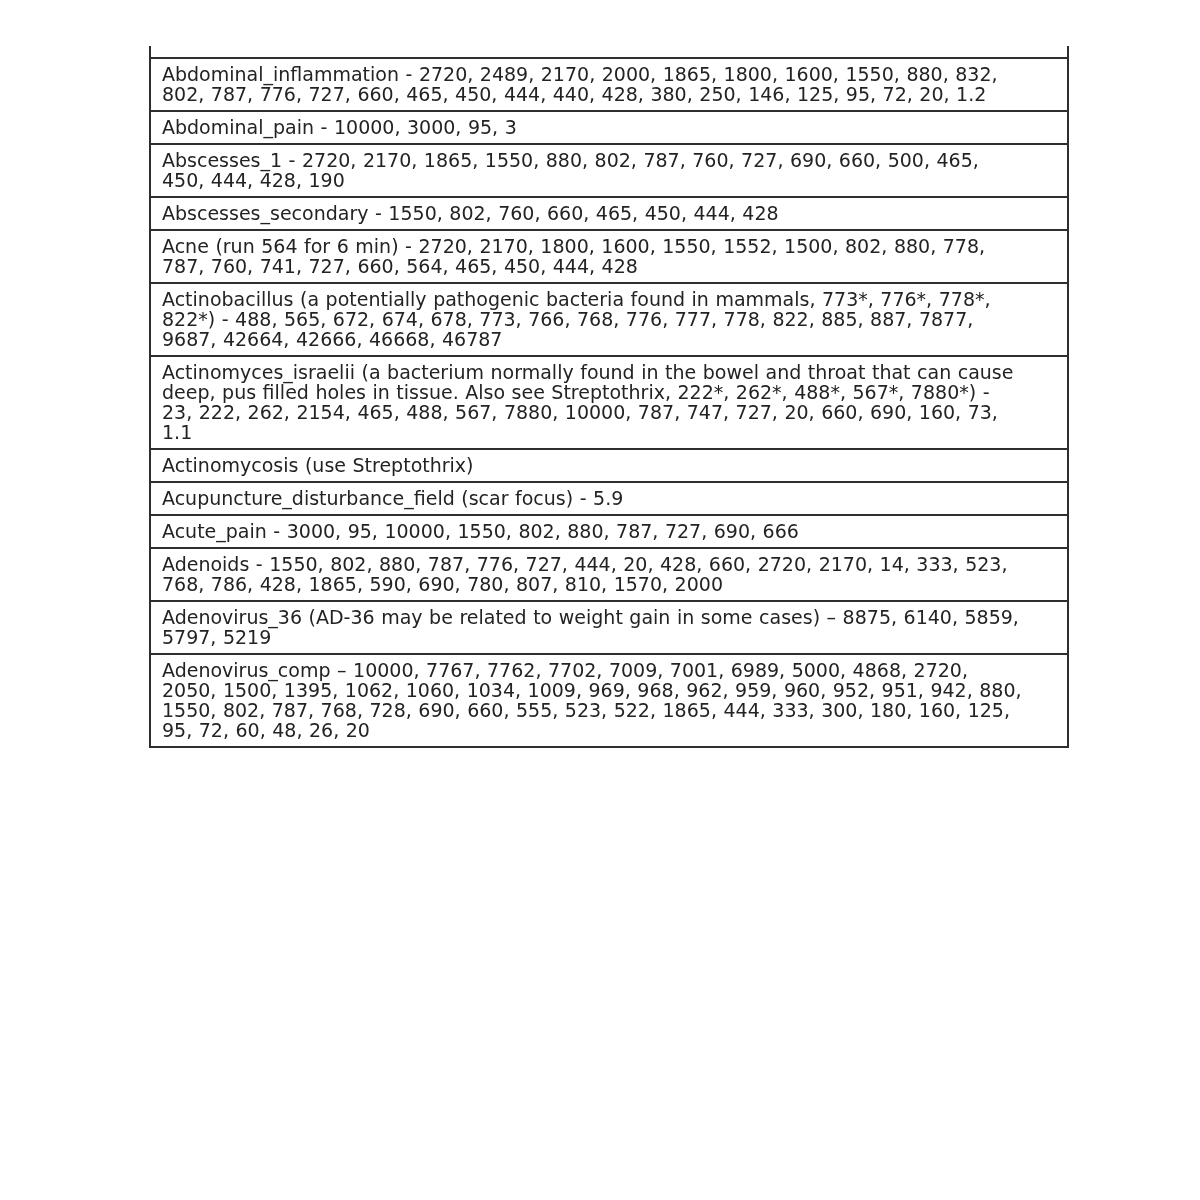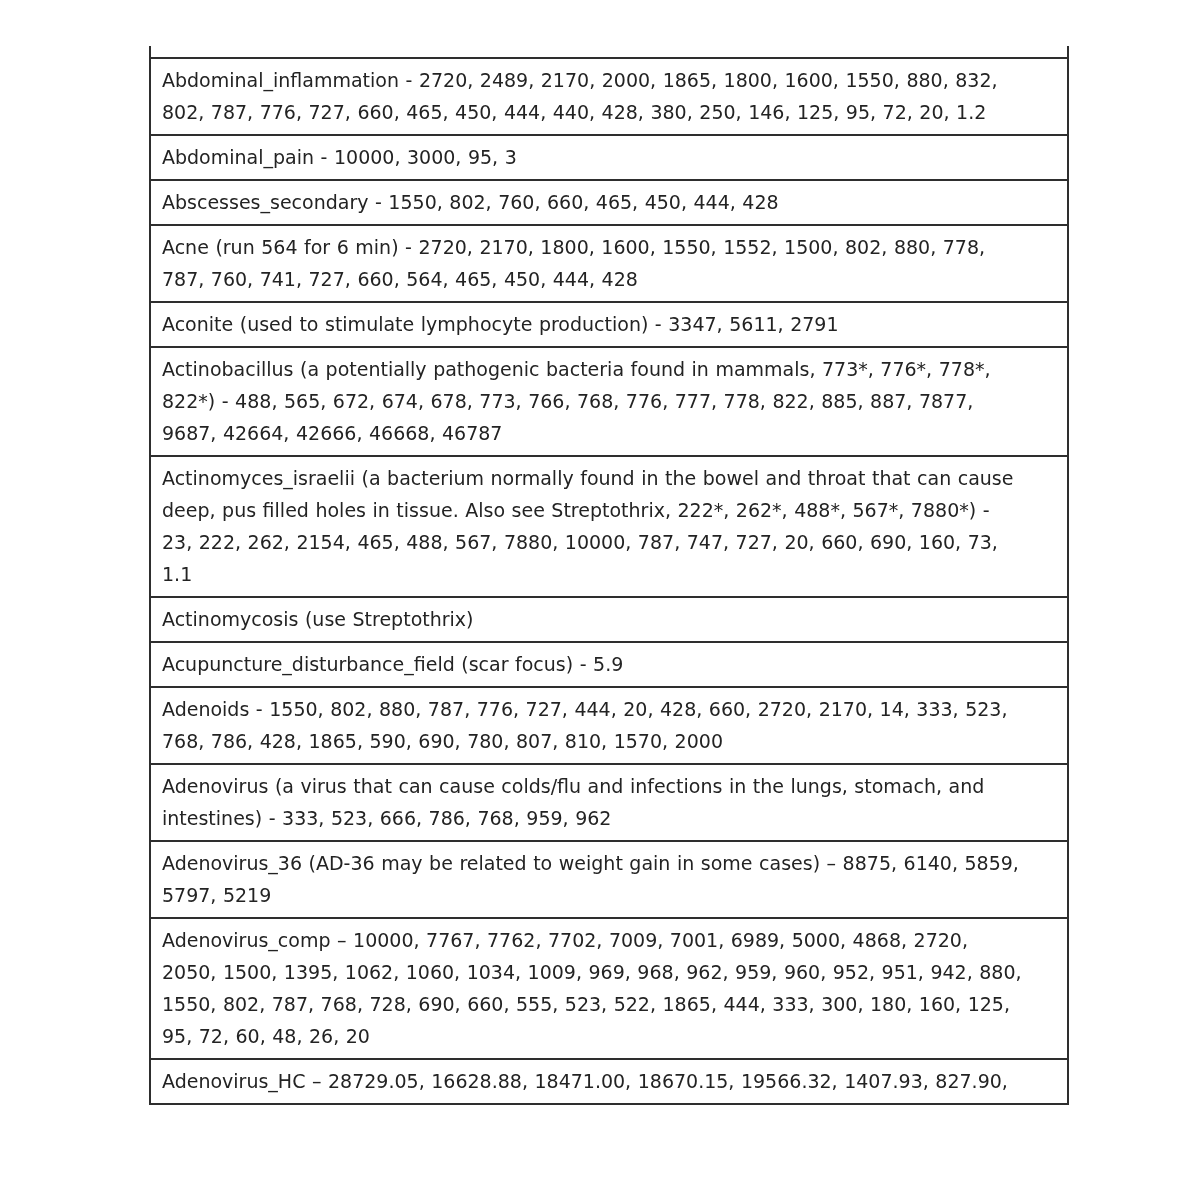--- a/index.html
+++ b/index.html
@@ -31,44 +31,43 @@
     border-left: 2px solid #2e2e2e;
     border-right: 2px solid #2e2e2e;
   }
   .row {
     box-sizing: border-box;
     border-left: 2px solid #2e2e2e;
     border-right: 2px solid #2e2e2e;
     border-top: 2px solid #2e2e2e;
     padding: 5px 45px 6px 11px;
     font-size: 19px;
-    line-height: 32px;
+    line-height: 20px;
     letter-spacing: 0px;
     word-spacing: 0.5px;
     color: #232323;
     background: #ffffff;
   }
   .row:last-child {
     border-bottom: 2px solid #2e2e2e;
   }
 </style>
 </head>
 <body>
 
 <div class="page">
   <div class="freq-table">
     <div class="row-stub"></div>
     <div class="row">Abdominal_inflammation - 2720, 2489, 2170, 2000, 1865, 1800, 1600, 1550, 880, 832, 802, 787, 776, 727, 660, 465, 450, 444, 440, 428, 380, 250, 146, 125, 95, 72, 20, 1.2</div>
     <div class="row">Abdominal_pain - 10000, 3000, 95, 3</div>
+    <div class="row">Abscesses_1 - 2720, 2170, 1865, 1550, 880, 802, 787, 760, 727, 690, 660, 500, 465, 450, 444, 428, 190</div>
     <div class="row">Abscesses_secondary - 1550, 802, 760, 660, 465, 450, 444, 428</div>
     <div class="row">Acne (run 564 for 6 min) - 2720, 2170, 1800, 1600, 1550, 1552, 1500, 802, 880, 778, 787, 760, 741, 727, 660, 564, 465, 450, 444, 428</div>
-    <div class="row">Aconite (used to stimulate lymphocyte production) - 3347, 5611, 2791</div>
     <div class="row">Actinobacillus (a potentially pathogenic bacteria found in mammals, 773*, 776*, 778*, 822*) - 488, 565, 672, 674, 678, 773, 766, 768, 776, 777, 778, 822, 885, 887, 7877, 9687, 42664, 42666, 46668, 46787</div>
     <div class="row">Actinomyces_israelii (a bacterium normally found in the bowel and throat that can cause deep, pus filled holes in tissue. Also see Streptothrix, 222*, 262*, 488*, 567*, 7880*) - 23, 222, 262, 2154, 465, 488, 567, 7880, 10000, 787, 747, 727, 20, 660, 690, 160, 73, 1.1</div>
     <div class="row">Actinomycosis (use Streptothrix)</div>
     <div class="row">Acupuncture_disturbance_field (scar focus) - 5.9</div>
+    <div class="row">Acute_pain - 3000, 95, 10000, 1550, 802, 880, 787, 727, 690, 666</div>
     <div class="row">Adenoids - 1550, 802, 880, 787, 776, 727, 444, 20, 428, 660, 2720, 2170, 14, 333, 523, 768, 786, 428, 1865, 590, 690, 780, 807, 810, 1570, 2000</div>
-    <div class="row">Adenovirus (a virus that can cause colds/flu and infections in the lungs, stomach, and intestines) - 333, 523, 666, 786, 768, 959, 962</div>
     <div class="row">Adenovirus_36 (AD-36 may be related to weight gain in some cases) – 8875, 6140, 5859, 5797, 5219</div>
     <div class="row">Adenovirus_comp – 10000, 7767, 7762, 7702, 7009, 7001, 6989, 5000, 4868, 2720, 2050, 1500, 1395, 1062, 1060, 1034, 1009, 969, 968, 962, 959, 960, 952, 951, 942, 880, 1550, 802, 787, 768, 728, 690, 660, 555, 523, 522, 1865, 444, 333, 300, 180, 160, 125, 95, 72, 60, 48, 26, 20</div>
-    <div class="row">Adenovirus_HC – 28729.05, 16628.88, 18471.00, 18670.15, 19566.32, 1407.93, 827.90,</div>
   </div>
 </div>
 
 </body></html>

